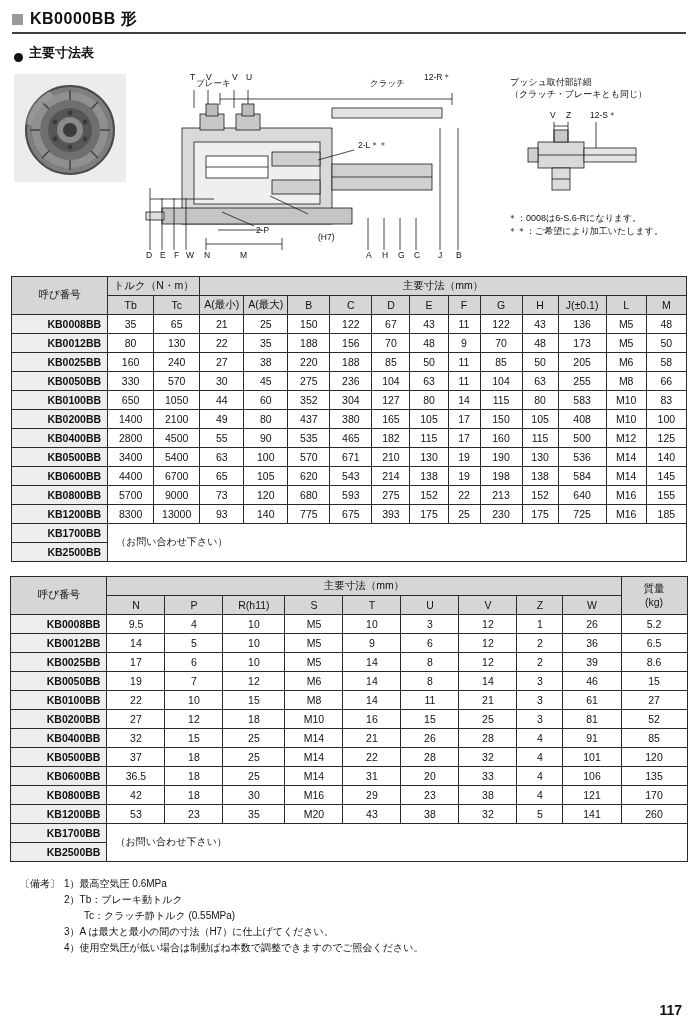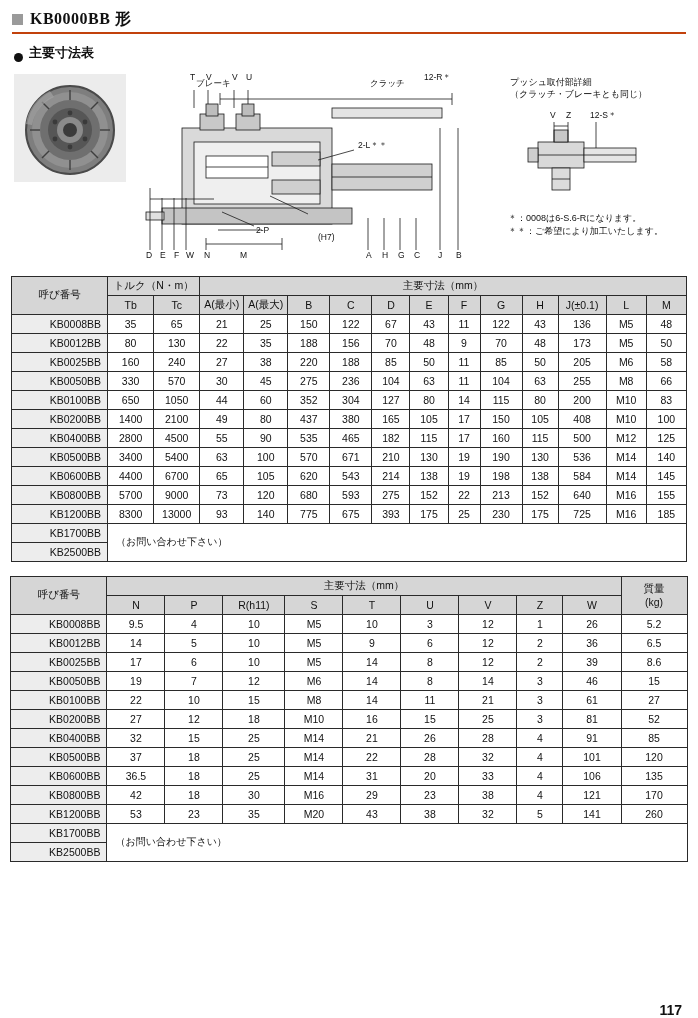--- a/index.html
+++ b/index.html
@@ -12,26 +12,25 @@
     color: #111;
     position: relative;
     overflow: hidden;
   }
   .page { position: relative; width: 698px; height: 1018px; padding: 0; }
 
   
   .header {
     position: relative;
     margin: 10px 12px 0 12px;
-    border-bottom: 2px solid #c2410c;
+    border-bottom: 2px solid #404040;
     padding-bottom: 3px;
     display: flex;
     align-items: center;
     height: 24px;
-    font-family: Liberation Serif, serif;
   }
   .header .sq {
     width: 11px; height: 11px; background: #9a9a9a; margin-right: 7px;
   }
   .header .title { font-size: 16px; font-weight: bold; letter-spacing: 0.5px; }
 
   
   .sect {
     margin: 10px 0 0 14px;
     display: flex; align-items: flex-end;
@@ -81,21 +80,21 @@
   }
   table.spec th, table.spec td {
     border: 1px solid #2a2a2a;
     text-align: center;
     padding: 1px 0 2px 0;
     height: 19px;
     background: #fff;
   }
   table.spec th { background: #d6d6d6; font-weight: normal; }
   table.spec td.name {
-    background: #ededed; font-weight: normal; text-align: right; padding-right: 6px;
+    background: #ededed; font-weight: bold; text-align: right; padding-right: 6px;
     font-size: 10.5px;
   }
   table.spec td.inquiry {
     text-align: left; padding-left: 8px; font-size: 10px;
   }
   .hdr-grp { background: #d6d6d6; }
 
   
   .footnotes {
     margin: 14px 0 0 20px;
@@ -394,21 +393,21 @@
           <td>1050</td>
           <td>44</td>
           <td>60</td>
           <td>352</td>
           <td>304</td>
           <td>127</td>
           <td>80</td>
           <td>14</td>
           <td>115</td>
           <td>80</td>
-          <td>200</td>
+          <td>583</td>
           <td>M10</td>
           <td>83</td>
         </tr>
       <tr>
           <td class="name">KB0200BB</td>
           <td>1400</td>
           <td>2100</td>
           <td>49</td>
           <td>80</td>
           <td>437</td>
@@ -699,15 +698,25 @@
       <tr>
         <td class="name">KB1700BB</td>
         <td class="inquiry" colspan="10" rowspan="2">（お問い合わせ下さい）</td>
       </tr>
       <tr>
         <td class="name">KB2500BB</td>
       </tr>
     </tbody>
   </table>
 
+  <div class="footnotes">
+    <div class="lbl">〔備考〕</div>
+    <ol>
+      <li>1）最高空気圧 0.6MPa</li>
+      <li>2）Tb：ブレーキ動トルク
+　　Tc：クラッチ静トルク (0.55MPa)</li>
+      <li>3）A は最大と最小の間の寸法（H7）に仕上げてください。</li>
+      <li>4）使用空気圧が低い場合は制動ばね本数で調整できますのでご照会ください。</li>
+    </ol>
+  </div>
 
   <div class="pageno">117</div>
 </div>
 
 </body></html>

